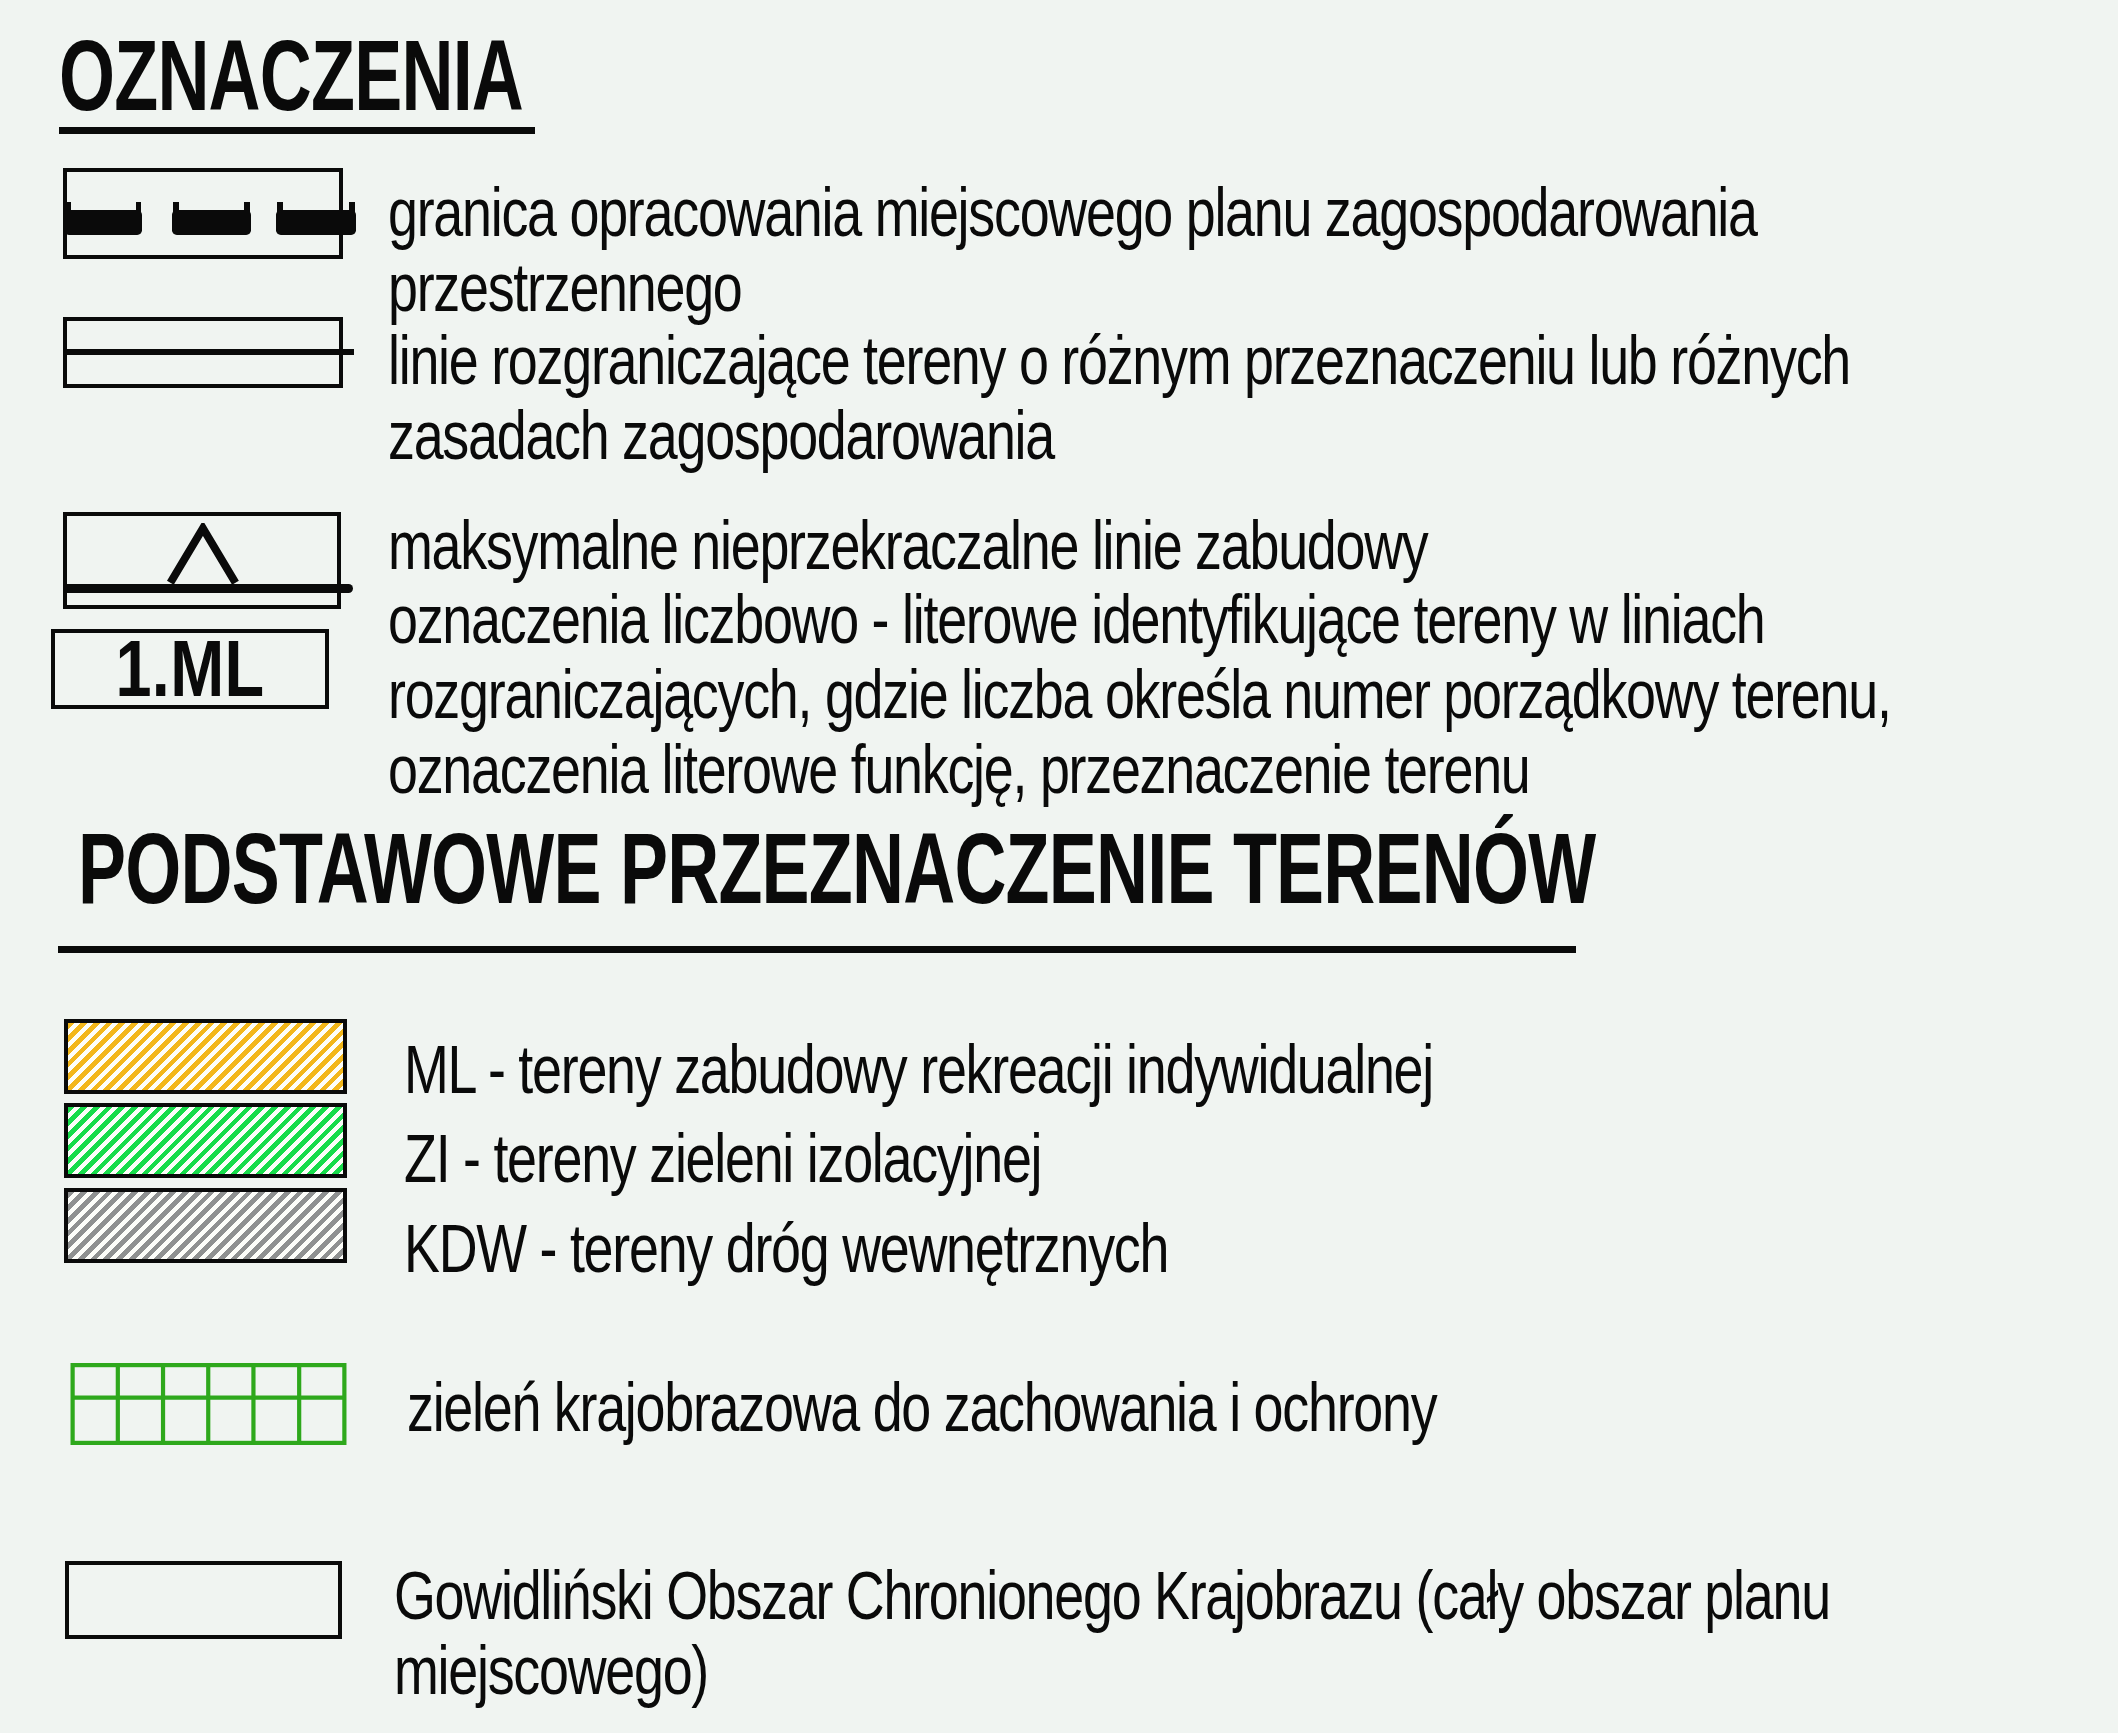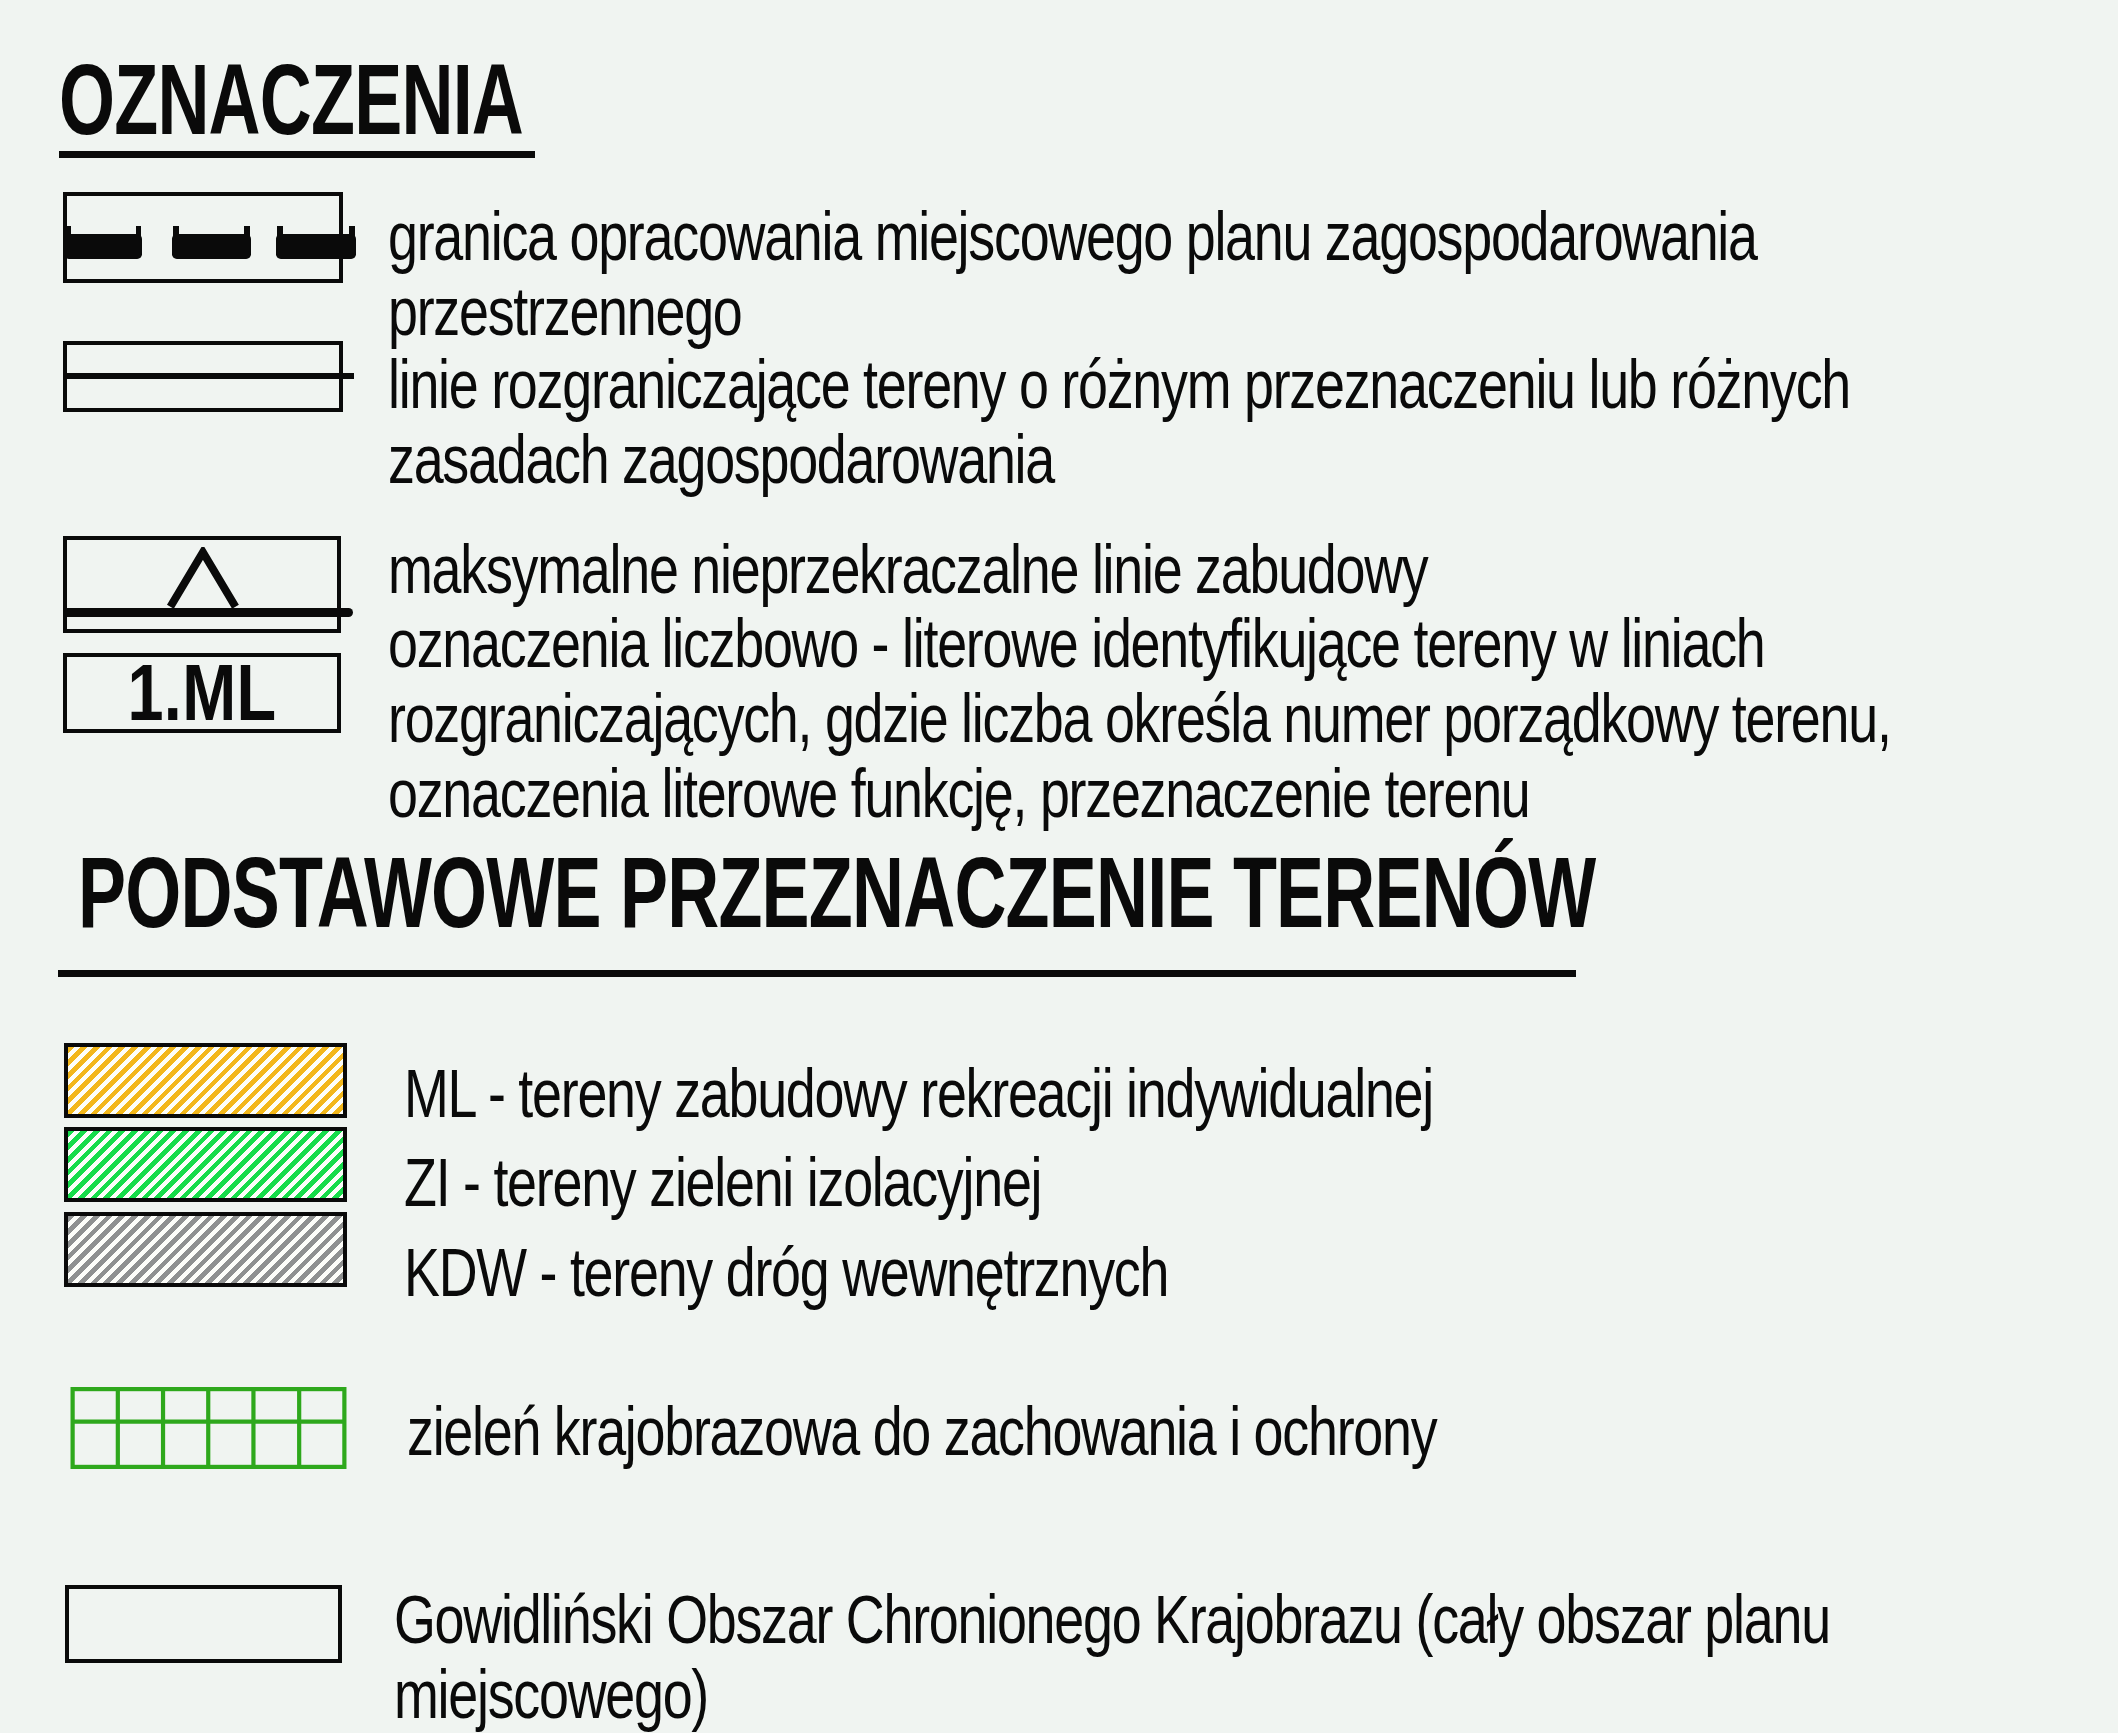--- a/index.html
+++ b/index.html
@@ -3,21 +3,21 @@
 <meta charset="utf-8">
 <style>
   html,body{margin:0;padding:0;}
   body{
     width:2119px;height:1734px;
     background:#F0F4F1;
     font-family:"Liberation Sans", sans-serif;
     color:#0A0A0A;
     overflow:hidden;
   }
-  .canvas{position:relative;width:2119px;height:1566px;margin-top:24px;}
+  .canvas{position:relative;width:2119px;height:1566px;}
 
   
   .hd{
     position:absolute;
     font-weight:bold;
     font-size:100px;
     line-height:1;
     white-space:nowrap;
     transform:scaleX(0.72);
     transform-origin:0 0;
@@ -121,21 +121,21 @@
   <div class="symbox" style="left:63px;top:512px;width:278px;height:97px;">
     <div class="midline" style="left:-4.2px;top:68px;width:290px;height:9px;border-radius:0 4.8px 4.8px 0;"></div>
     <svg class="tri-svg" style="left:98px;top:7.4px;" width="79" height="63" viewBox="0 0 150 120">
       <polyline points="10,114 72,10 134,114" fill="none" stroke="#0A0A0A" stroke-width="15"></polyline>
     </svg>
   </div>
   <div class="txt" style="left:388px;top:508px;">
     <div>maksymalne nieprzekraczalne linie zabudowy</div>
   </div>
 
-  <div class="symbox" style="left:63px;top:629px;width:278px;height:80px;">
+  <div class="symbox" style="left:51px;top:629px;width:278px;height:80px;">
     <div class="codebox-label">
       <span>1.ML</span>
     </div>
   </div>
   <div class="txt" style="left:388px;top:582px;">
     <div>oznaczenia liczbowo - literowe identyfikujące tereny w liniach</div>
     <div>rozgraniczających, gdzie liczba określa numer porządkowy terenu,</div>
     <div>oznaczenia literowe funkcję, przeznaczenie terenu</div>
   </div>
 

